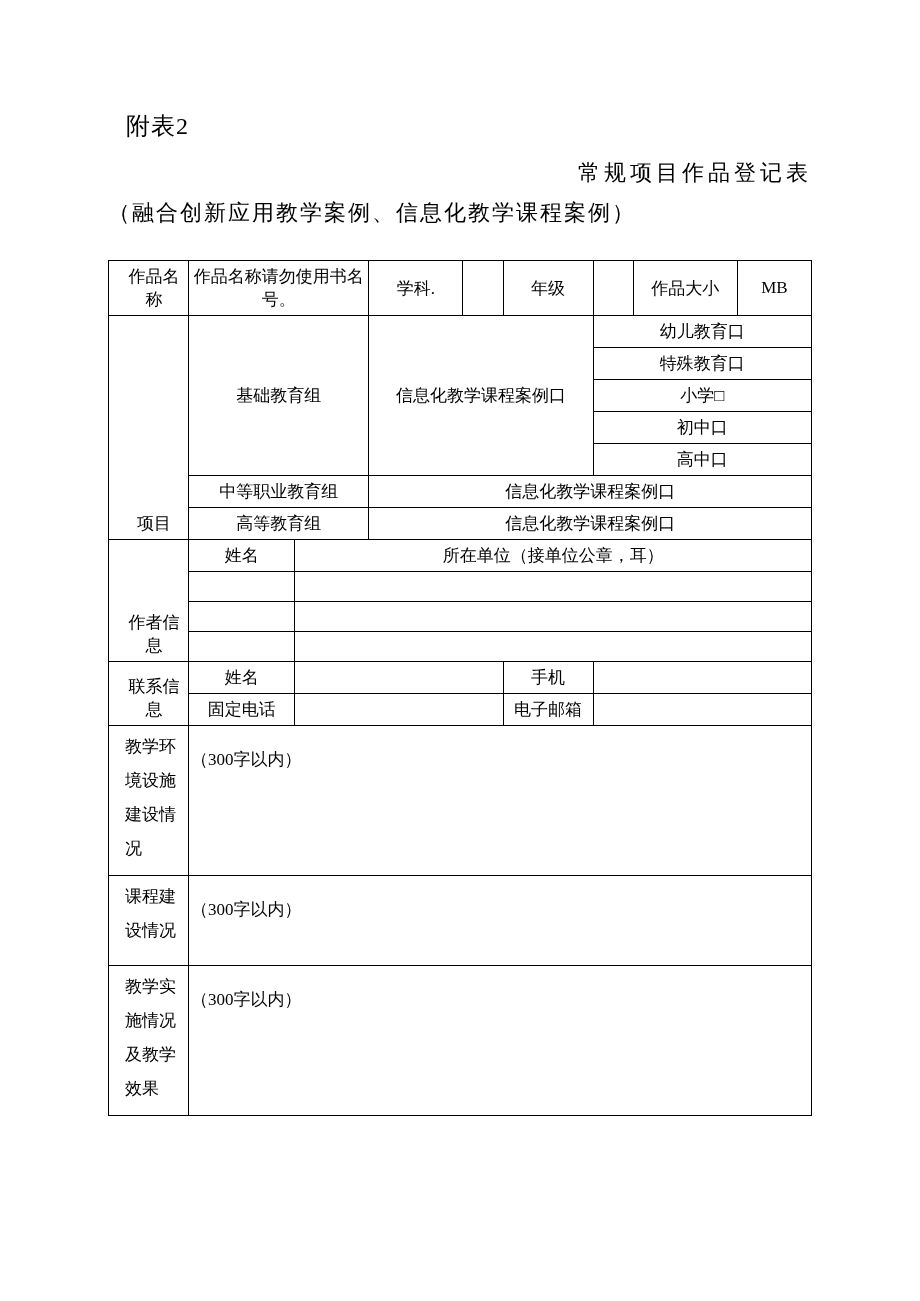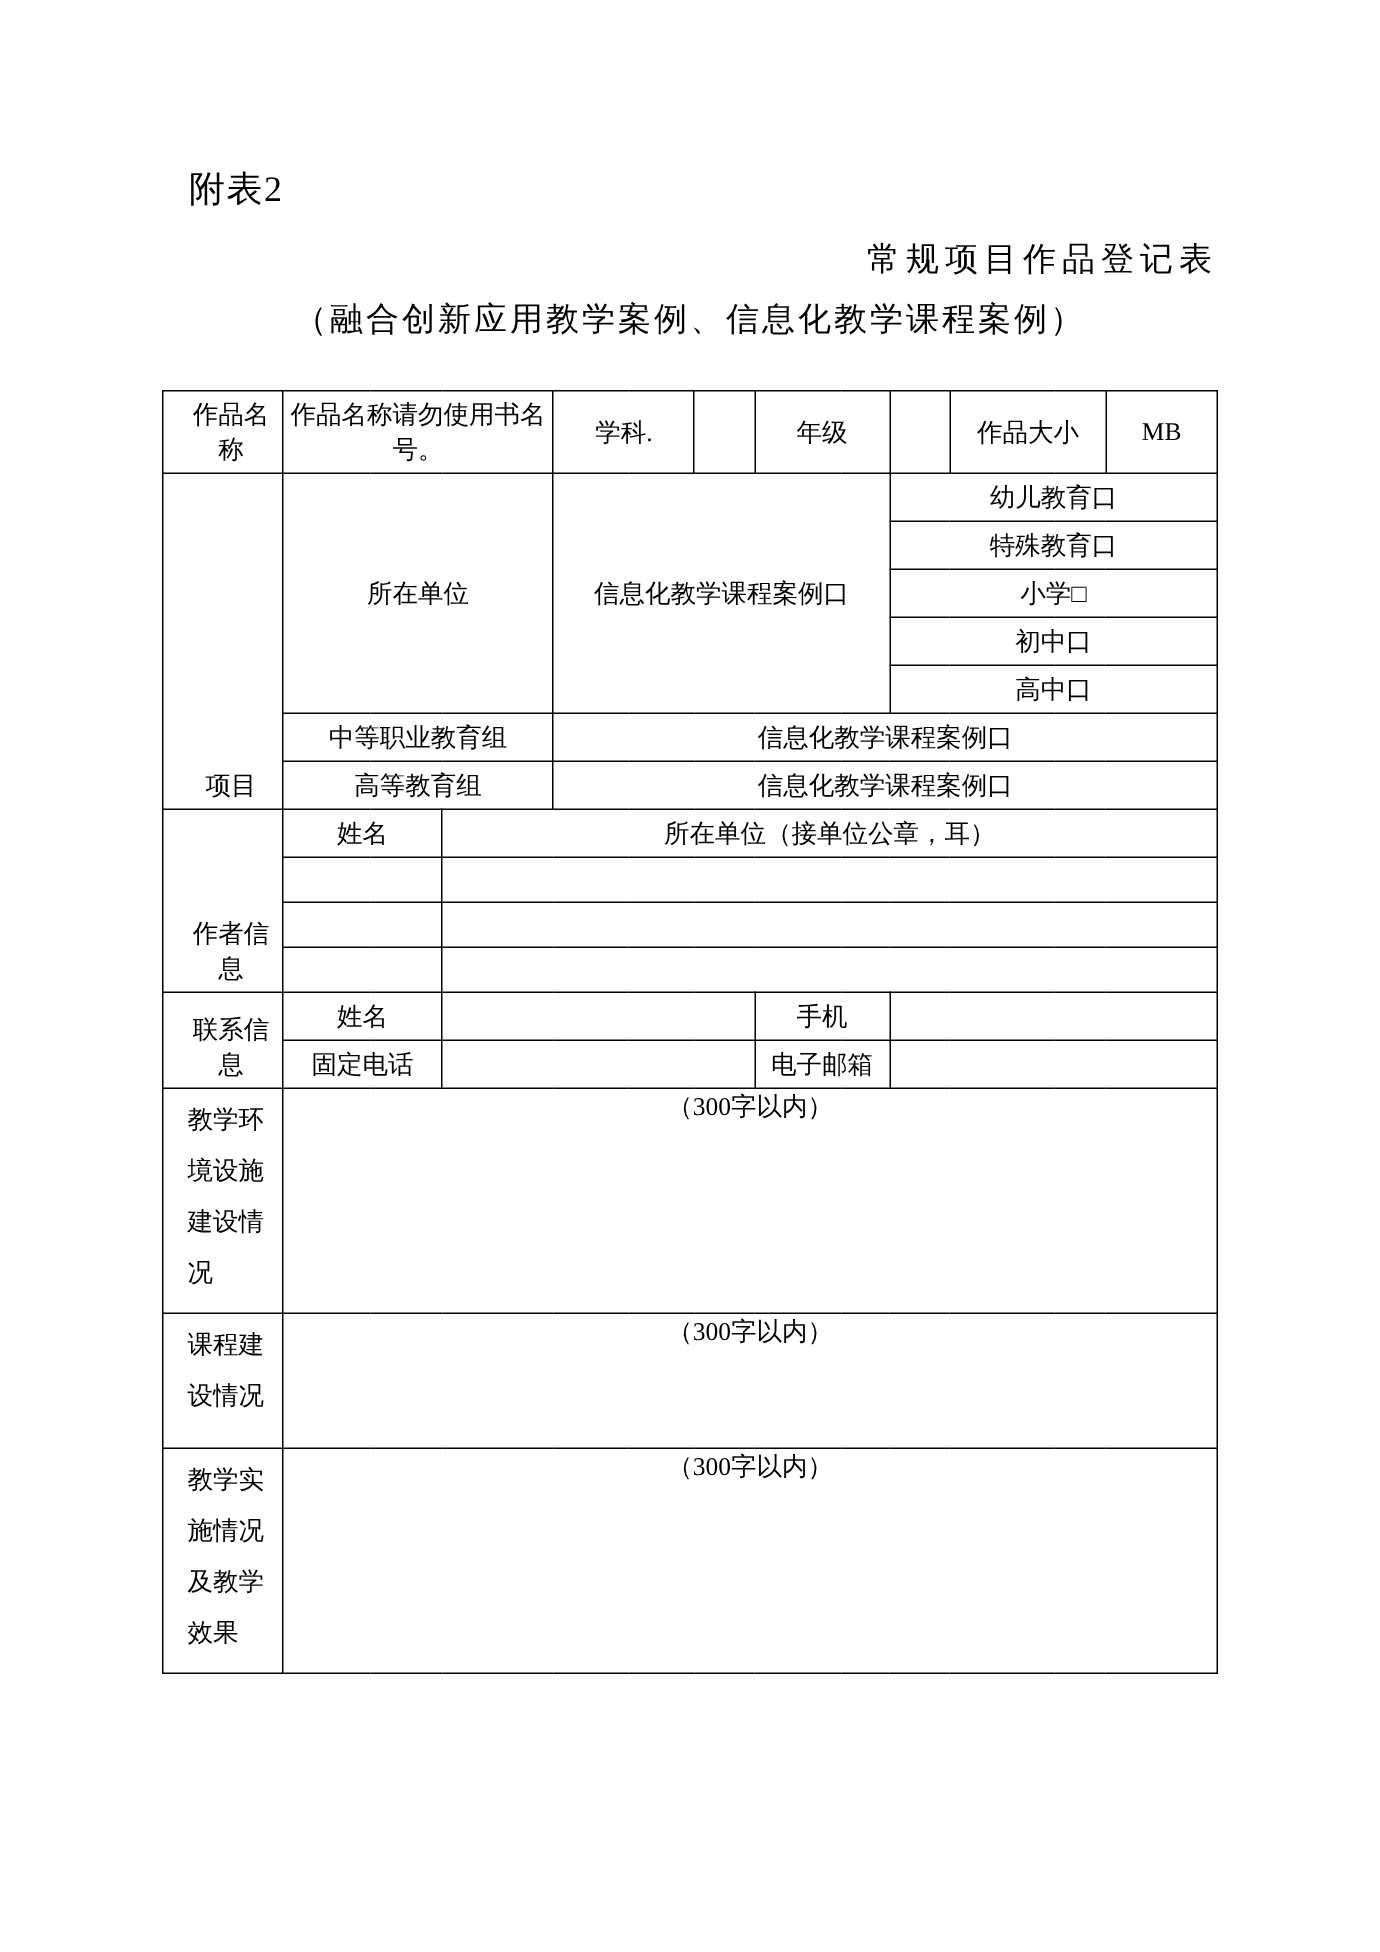--- a/index.html
+++ b/index.html
@@ -21,21 +21,21 @@
       padding-left: 18px;
       letter-spacing: 1px;
     }
     .title {
       text-align: right;
       font-size: 22px;
       letter-spacing: 4px;
       margin-bottom: 10px;
     }
     .subtitle {
-      text-align: center;
+      text-align: left;
       font-size: 22px;
       letter-spacing: 2px;
       margin-bottom: 32px;
     }
     table {
       border-collapse: collapse;
       width: 100%;
       table-layout: fixed;
     }
     td {
@@ -55,23 +55,23 @@
     td.tall {
       height: 48px;
     }
     td.block-label {
       text-align: left;
       vertical-align: top;
       padding-left: 16px;
       line-height: 2.0;
     }
     td.block-content {
-      text-align: center;
+      text-align: left;
       vertical-align: top;
-      padding-top: 0;
+      padding-top: 22px;
     }
     .empty {
       min-height: 20px;
     }
   </style>
 </head>
 <body>
 
 <div class="page">
   <div class="header-label">附表2</div>
@@ -102,21 +102,21 @@
       <td colspan="2">学科.</td>
       <td></td>
       <td colspan="2">年级</td>
       <td></td>
       <td colspan="2">作品大小</td>
       <td>MB</td>
     </tr>
 
     <tr>
       <td rowspan="7" class="left-label">项目</td>
-      <td rowspan="5" colspan="3">所在单位</td>
+      <td rowspan="5" colspan="3">基础教育组</td>
       <td rowspan="5" colspan="5">信息化教学课程案例口</td>
       <td colspan="4">幼儿教育口</td>
     </tr>
     <tr>
       <td colspan="4">特殊教育口</td>
     </tr>
     <tr>
       <td colspan="4">小学□</td>
     </tr>
     <tr>

